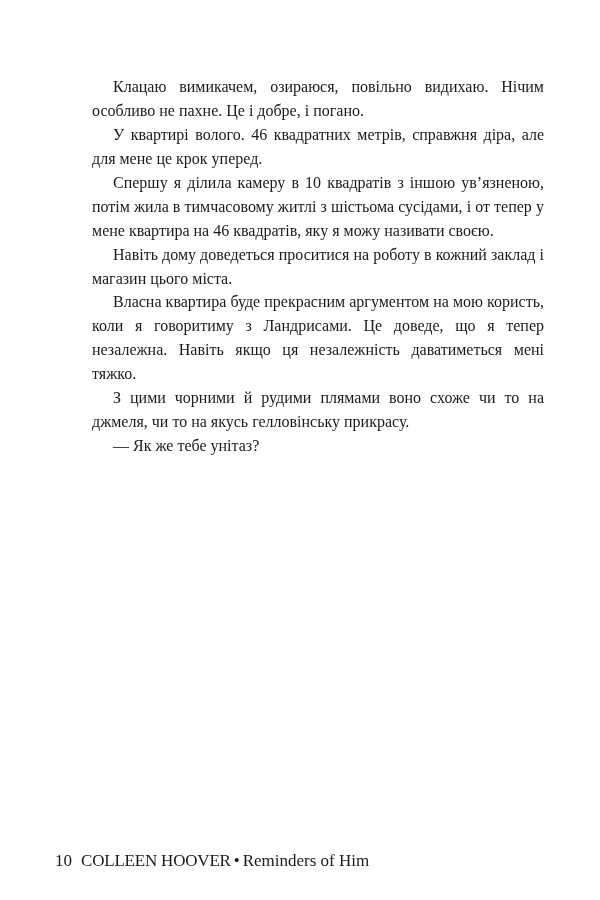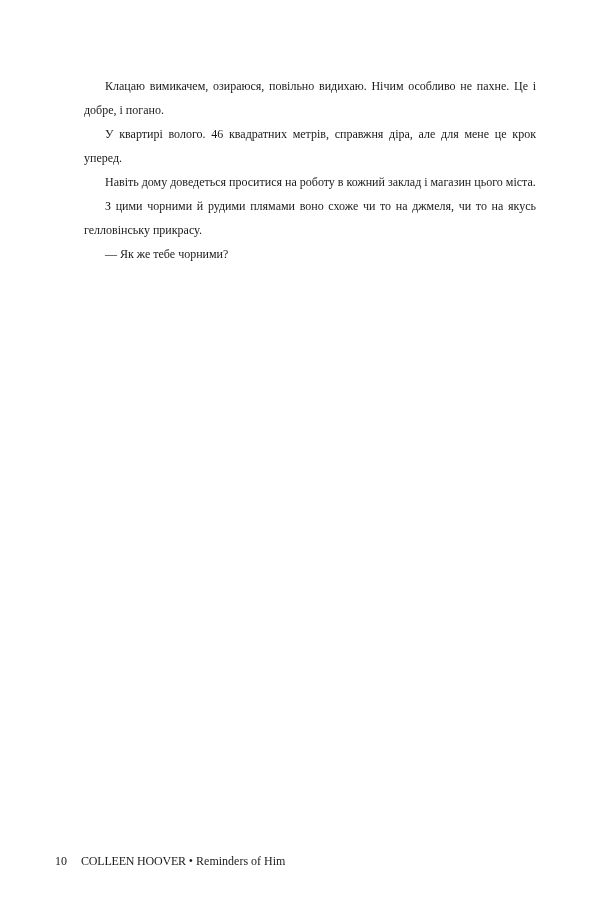--- a/index.html
+++ b/index.html
@@ -16,41 +16,41 @@
       color: #1a1a1a;
     }
     .page {
       position: absolute;
       left: 0; top: 0;
       width: 600px; height: 900px;
       background: #ffffff;
     }
     .body-text {
       position: absolute;
-      left: 84px;
+      left: 92px;
       top: 75px;
       width: 452px;
-      font-size: 12px;
+      font-size: 16px;
       line-height: 23.93px;
     }
     .para {
       margin: 0;
       text-indent: 21px;
       text-align: justify;
       text-align-last: left;
       hyphens: manual;
     }
     .para.dialogue {
       text-indent: 21px;
     }
     .footer {
       position: absolute;
       left: 55px;
       top: 850px;
-      font-size: 12px;
+      font-size: 17px;
       line-height: 22px;
       white-space: nowrap;
       color: #1a1a1a;
     }
     .footer .page-number {
       display: inline-block;
       width: 26px;
     }
     .footer .author {
       font-variant: small-caps;
@@ -60,21 +60,23 @@
       padding: 0 3px;
     }
   </style>
 </head>
 <body>
 
 <div class="page">
   <div class="body-text">
     <p class="para">Клацаю вимикачем, озираюся, повільно видихаю. Нічим особливо не пахне. Це і добре, і погано.</p>
     <p class="para">У квартирі волого. 46 квадратних метрів, справжня діра, але для мене це крок уперед.</p>
+    <p class="para">Спершу я ділила камеру в 10 квадратів з іншою ув’язне­ною, потім жила в тимчасовому житлі з шістьома сусідами, і от тепер у мене квартира на 46 квадратів, яку я можу нази­вати своєю.</p>
     <p class="para">Навіть дому доведеться проситися на роботу в кожний заклад і магазин цього міста.</p>
+    <p class="para">Власна квартира буде прекрасним аргументом на мою ко­ристь, коли я говоритиму з Ландрисами. Це доведе, що я те­пер незалежна. Навіть якщо ця незалежність даватиметься мені тяжко.</p>
     <p class="para">З цими чорними й рудими плямами воно схоже чи то на джмеля, чи то на якусь гелловінську прикрасу.</p>
-    <p class="para dialogue">— Як же тебе чорними?</p>
+    <p class="para dialogue">— Як же тебе унітаз?</p>
   </div>
 
   <div class="footer">
     <span class="page-number">10</span><span class="author">COLLEEN HOOVER</span><span class="sep">•</span><span class="title">Reminders of Him</span>
   </div>
 </div>
 
 </body></html>

